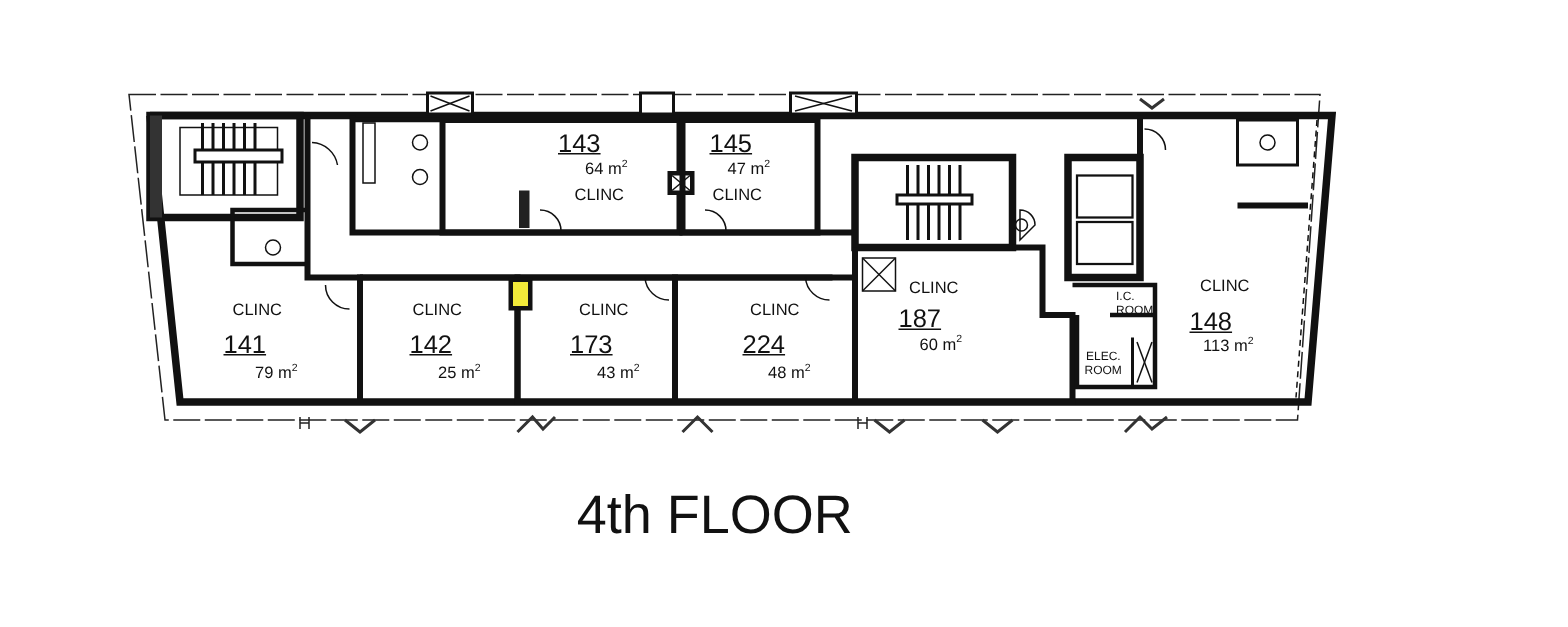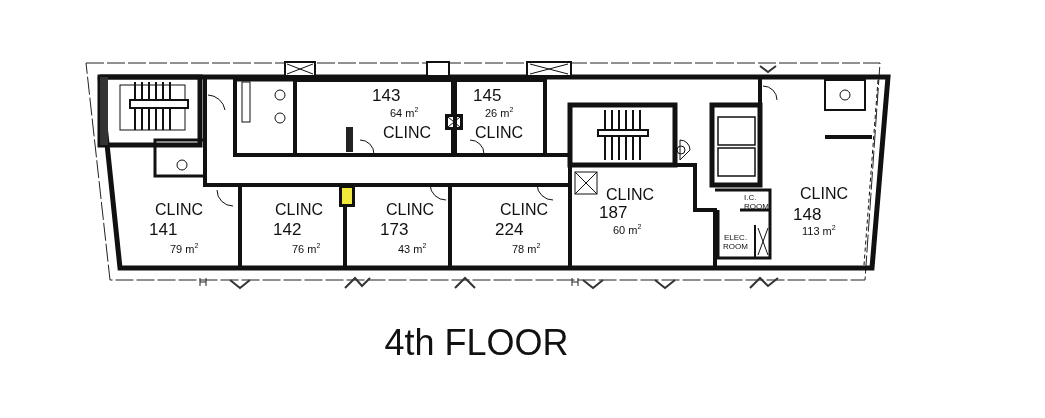--- a/index.html
+++ b/index.html
@@ -1,20 +1,20 @@
 <!DOCTYPE html>
 <html><head>
 <meta charset="utf-8">
 <style>
   html, body { margin:0; padding:0; background:#ffffff; }
   body { width:1045px; height:418px; position:relative; overflow:hidden; font-family:"Liberation Sans", sans-serif; }
   #plan { position:absolute; left:0; top:0; width:1045px; height:418px; }
   .lbl { position:absolute; color:#111; white-space:nowrap; font-family:"Liberation Sans", sans-serif; }
-  .use { font-size:16px; }
-  .num { font-size:17px; }
+  .use { font-size:11px; }
+  .num { font-size:17px;text-decoration:underline; }
   .area { font-size:11px; }
   .area sup { font-size:7px; vertical-align:5px; }
   .small { font-size:8px; text-align:right; line-height:9px; }
   .title { position:absolute; left:0; width:953px; top:322px; text-align:center; font-size:36px; color:#111; }
   .room { cursor:pointer; }
 </style>
 </head>
 <body>
 
 <svg id="plan" viewBox="0 0 1045 418" xmlns="http://www.w3.org/2000/svg">
@@ -134,41 +134,41 @@
 </svg>
 
 <div class="room">
   <div class="lbl use" style="left:155px;top:201px">CLINC</div>
   <div class="lbl num" style="left:149px;top:220px">141</div>
   <div class="lbl area" style="left:170px;top:242px"><span>79 m</span><sup>2</sup></div>
 </div>
 <div class="room">
   <div class="lbl use" style="left:275px;top:201px">CLINC</div>
   <div class="lbl num" style="left:273px;top:220px">142</div>
-  <div class="lbl area" style="left:292px;top:242px"><span>76 m</span><sup>2</sup></div>
+  <div class="lbl area" style="left:292px;top:242px"><span>25 m</span><sup>2</sup></div>
 </div>
 <div class="room">
   <div class="lbl num" style="left:372px;top:86px">143</div>
   <div class="lbl area" style="left:390px;top:106px"><span>64 m</span><sup>2</sup></div>
   <div class="lbl use" style="left:383px;top:124px">CLINC</div>
 </div>
 <div class="room">
   <div class="lbl num" style="left:473px;top:86px">145</div>
-  <div class="lbl area" style="left:485px;top:106px"><span>26 m</span><sup>2</sup></div>
+  <div class="lbl area" style="left:485px;top:106px"><span>47 m</span><sup>2</sup></div>
   <div class="lbl use" style="left:475px;top:124px">CLINC</div>
 </div>
 <div class="room">
   <div class="lbl use" style="left:386px;top:201px">CLINC</div>
   <div class="lbl num" style="left:380px;top:220px">173</div>
   <div class="lbl area" style="left:398px;top:242px"><span>43 m</span><sup>2</sup></div>
 </div>
 <div class="room">
   <div class="lbl use" style="left:500px;top:201px">CLINC</div>
   <div class="lbl num" style="left:495px;top:220px">224</div>
-  <div class="lbl area" style="left:512px;top:242px"><span>78 m</span><sup>2</sup></div>
+  <div class="lbl area" style="left:512px;top:242px"><span>48 m</span><sup>2</sup></div>
 </div>
 <div class="room">
   <div class="lbl use" style="left:606px;top:186px">CLINC</div>
   <div class="lbl num" style="left:599px;top:203px">187</div>
   <div class="lbl area" style="left:613px;top:223px"><span>60 m</span><sup>2</sup></div>
 </div>
 <div class="room">
   <div class="lbl use" style="left:800px;top:185px">CLINC</div>
   <div class="lbl num" style="left:793px;top:205px">148</div>
   <div class="lbl area" style="left:802px;top:224px"><span>113 m</span><sup>2</sup></div>

